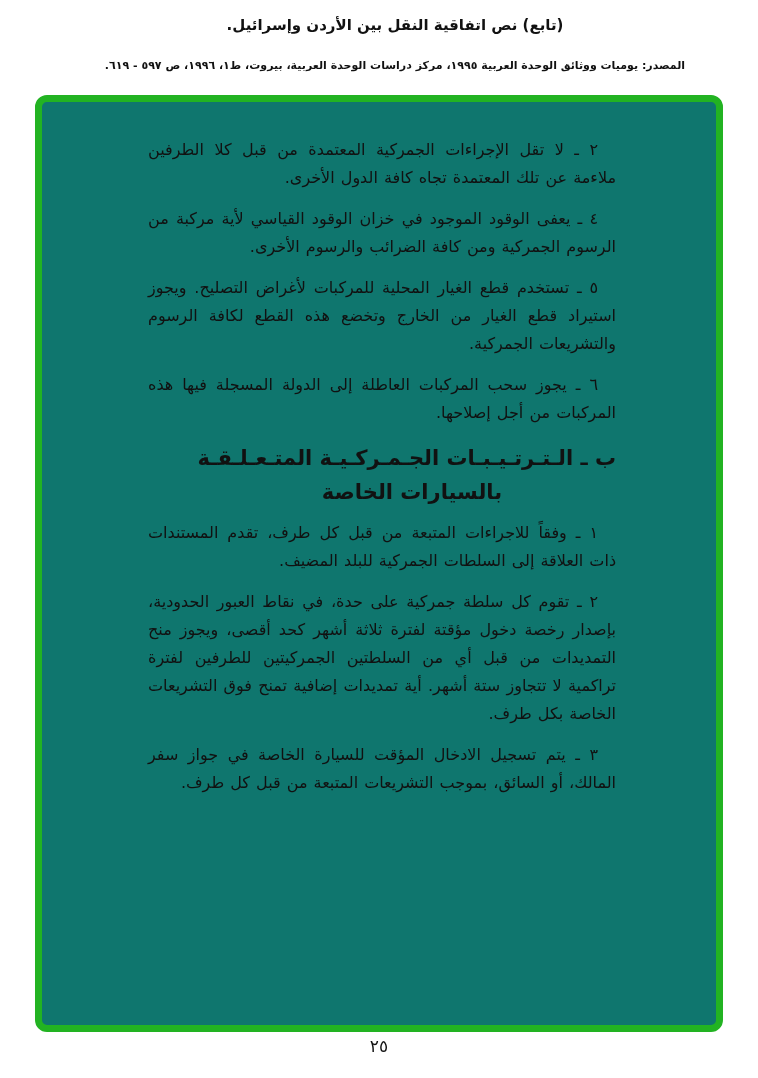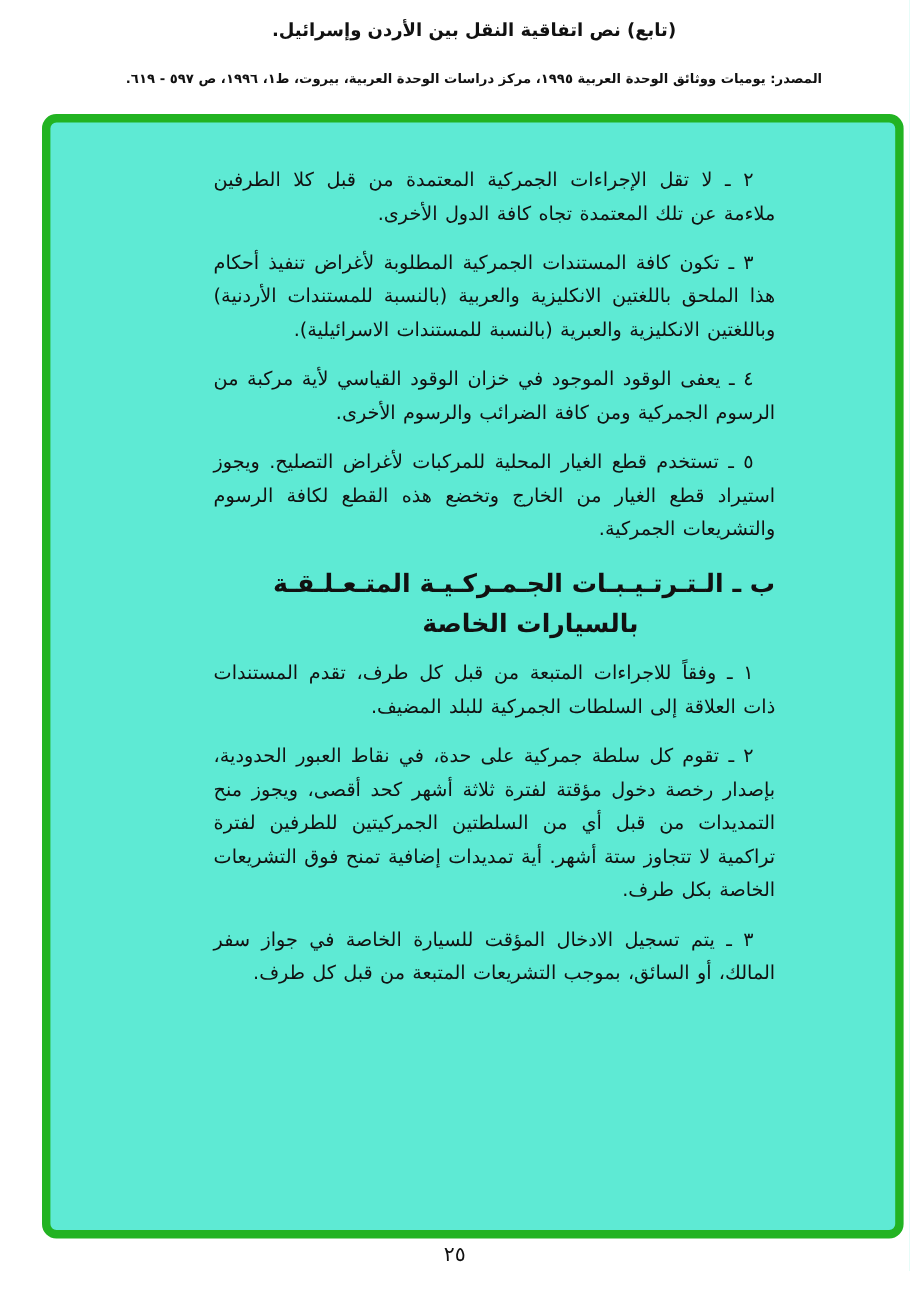--- a/index.html
+++ b/index.html
@@ -34,22 +34,21 @@
     margin-top: 25px;
   }
   .content-frame {
     position: absolute;
     left: 35px;
     top: 95px;
     width: 674px;   
     height: 923px;  
     border: 7px solid #22b322;
     border-radius: 12px;
-    background: #5eead4;
-    padding-left: 30px;
+    background: #0f766e;
   }
   .text-column {
     position: absolute;
     top: 34px;
     right: 100px;
     width: 468px;
     direction: rtl;
     text-align: justify;
     -moz-text-align-last: right;
     text-align-last: right;
@@ -95,26 +94,26 @@
 <div class="page-header">
   <div class="header-title">(تابع) نص اتفاقية النقل بين الأردن وإسرائيل.</div>
   <div class="header-source">المصدر: يوميات ووثائق الوحدة العربية ١٩٩٥، مركز دراسات الوحدة العربية، بيروت، ط١، ١٩٩٦، ص ٥٩٧ - ٦١٩.</div>
 </div>
 
 <div class="content-frame">
   <div class="text-column">
 
     <p class="clause">٢ ـ لا تقل الإجراءات الجمركية المعتمدة من قبل كلا الطرفين ملاءمة عن تلك المعتمدة تجاه كافة الدول الأخرى.</p>
 
-    <p class="clause">٣ ـ تكون كافة المستندات الجمركية المطلوبة لأغراض تنفيذ أحكام هذا الملحق باللغتين الانكليزية والعربية (بالنسبة للمستندات الأردنية) وباللغتين الانكليزية والعبرية (بالنسبة للمستندات الاسرائيلية).</p>
 
     <p class="clause">٤ ـ يعفى الوقود الموجود في خزان الوقود القياسي لأية مركبة من الرسوم الجمركية ومن كافة الضرائب والرسوم الأخرى.</p>
 
     <p class="clause">٥ ـ تستخدم قطع الغيار المحلية للمركبات لأغراض التصليح. ويجوز استيراد قطع الغيار من الخارج وتخضع هذه القطع لكافة الرسوم والتشريعات الجمركية.</p>
 
+    <p class="clause">٦ ـ يجوز سحب المركبات العاطلة إلى الدولة المسجلة فيها هذه المركبات من أجل إصلاحها.</p>
 
     <div class="section-heading">
       <div class="h-line1">ب ـ الـتـرتـيـبـات الجـمـركـيـة المتـعـلـقـة</div>
       <div class="h-line2">بالسيارات الخاصة</div>
     </div>
 
     <p class="clause">١ ـ وفقاً للاجراءات المتبعة من قبل كل طرف، تقدم المستندات ذات العلاقة إلى السلطات الجمركية للبلد المضيف.</p>
 
     <p class="clause">٢ ـ تقوم كل سلطة جمركية على حدة، في نقاط العبور الحدودية، بإصدار رخصة دخول مؤقتة لفترة ثلاثة أشهر كحد أقصى، ويجوز منح التمديدات من قبل أي من السلطتين الجمركيتين للطرفين لفترة تراكمية لا تتجاوز ستة أشهر. أية تمديدات إضافية تمنح فوق التشريعات الخاصة بكل طرف.</p>
 

